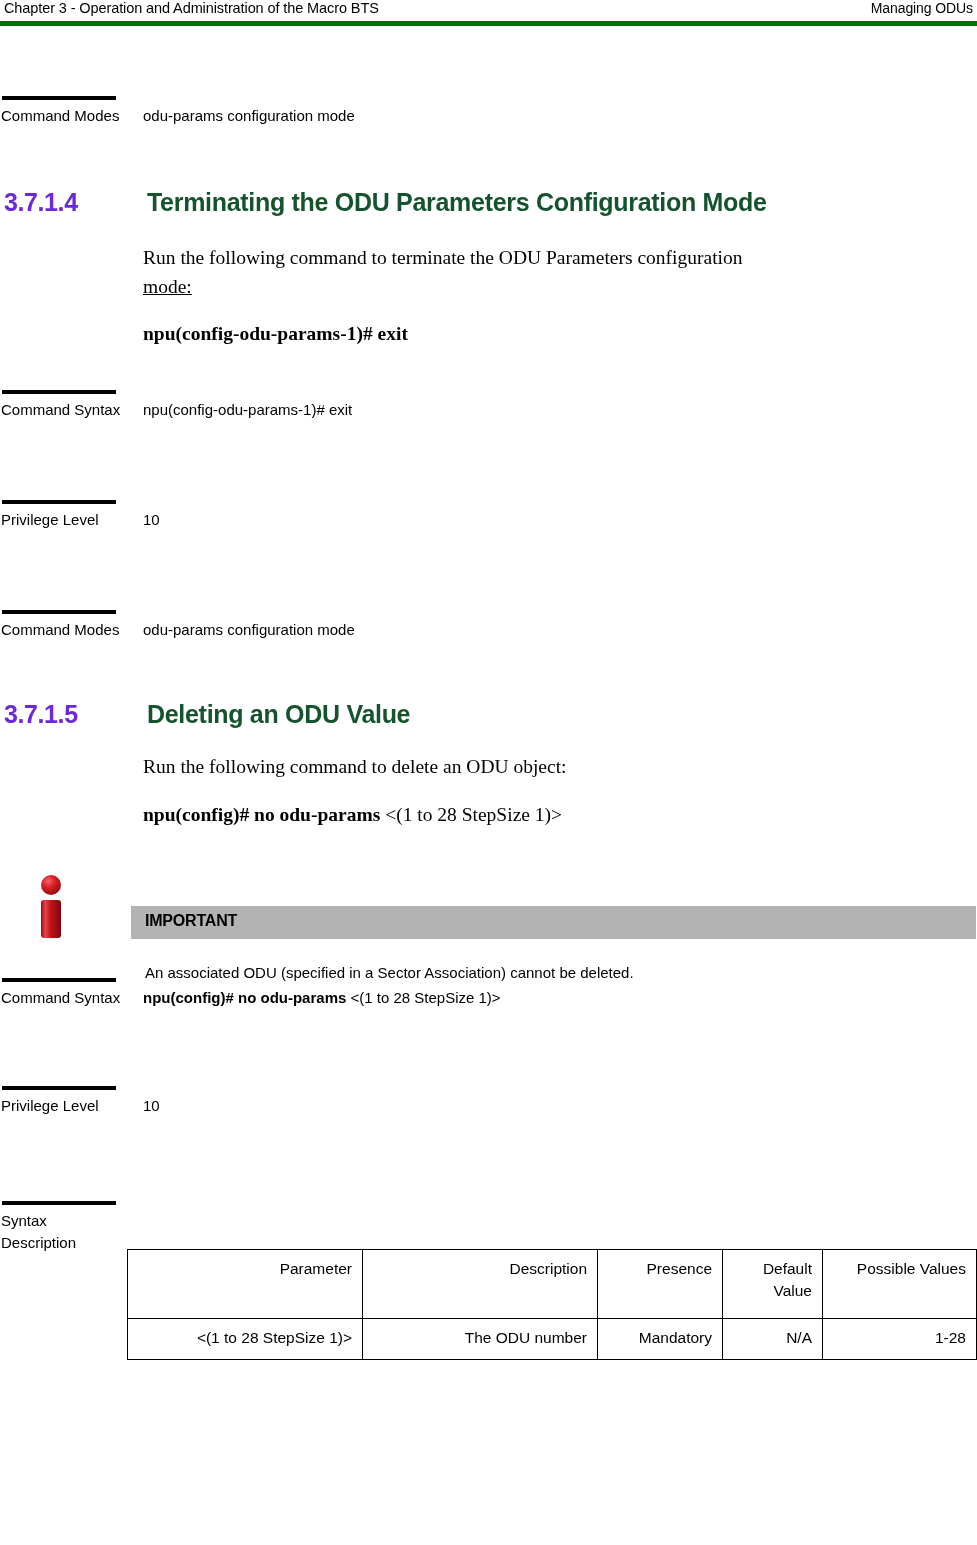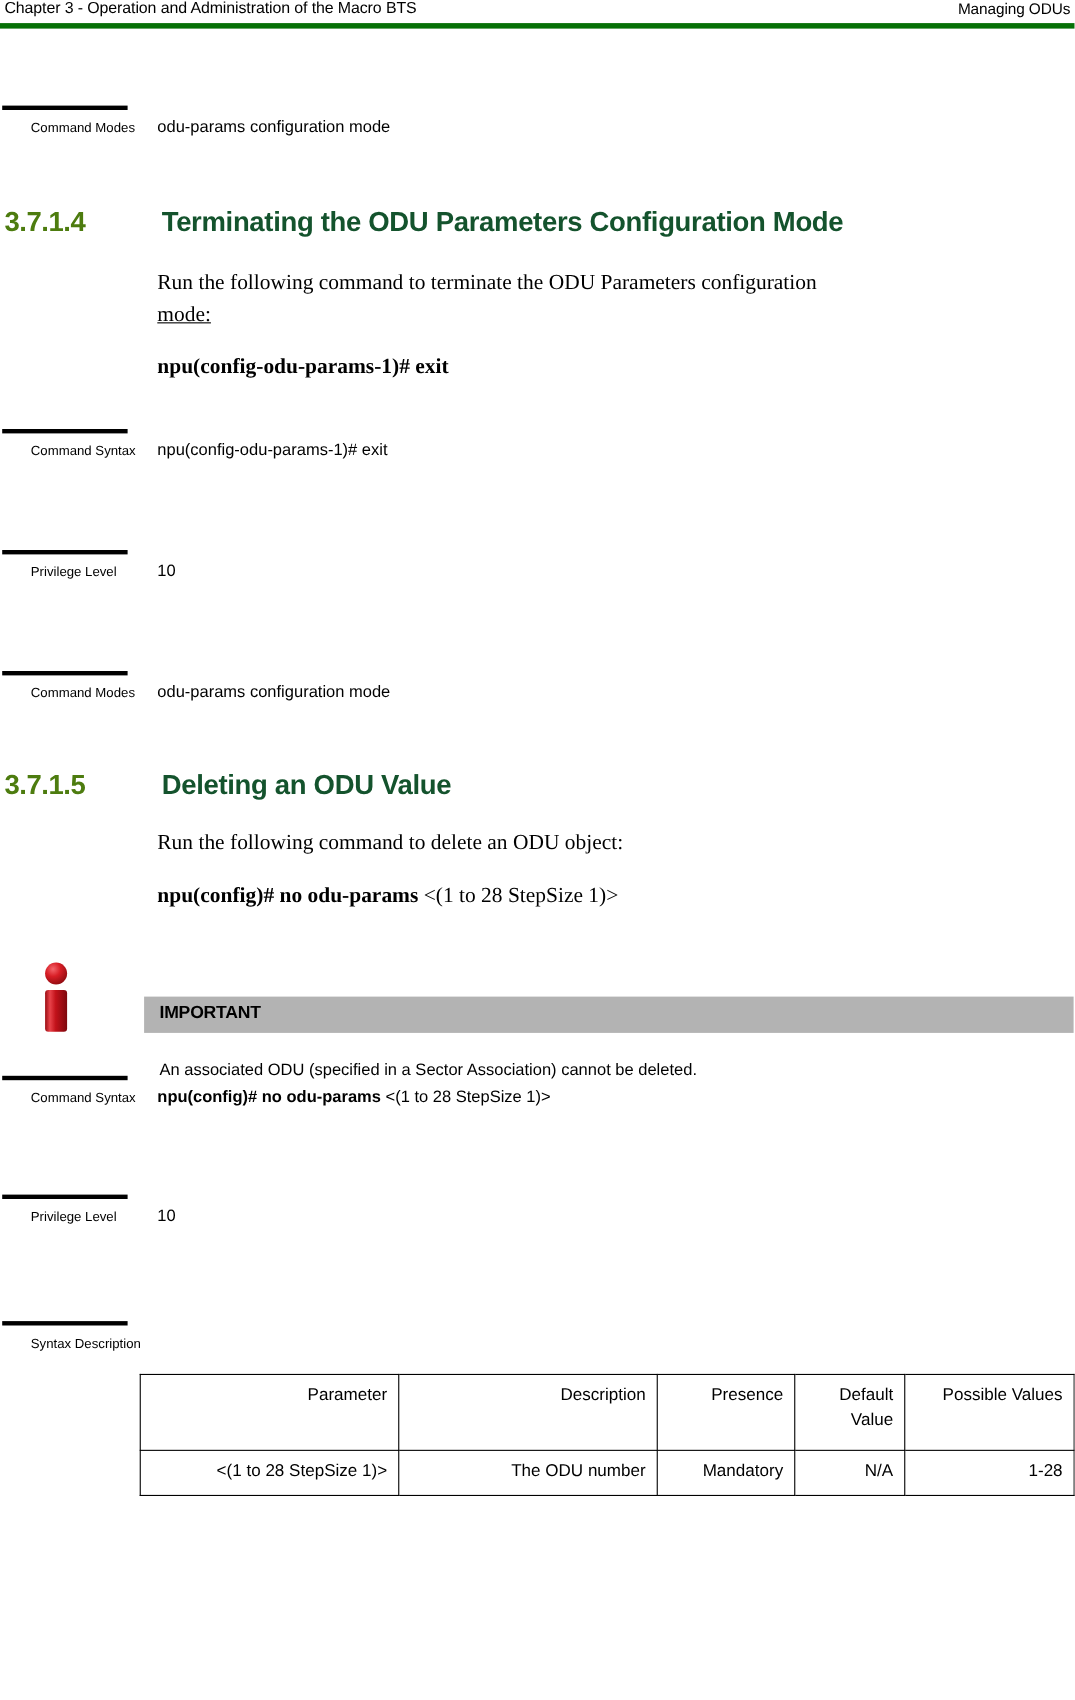--- a/index.html
+++ b/index.html
@@ -49,24 +49,24 @@
   .attr-block { position: absolute; }
   .attr-rule {
     position: absolute;
     left: 2px; top: 0;
     width: 114px;
     height: 4px;
     background: #000000;
   }
   .attr-label {
     position: absolute;
-    left: 28px;
+    left: 1px;
     top: 9px;
     width: 120px;
-    font-size: 12px;
+    font-size: 15px;
     line-height: 22px;
     color: #000000;
   }
   .attr-value {
     position: absolute;
     left: 143px;
     top: 9px;
     font-size: 15px;
     line-height: 22px;
     color: #000000;
@@ -75,21 +75,21 @@
   .attr-value.bold { font-weight: bold; }
   .attr-value .reg { font-weight: normal; }
 
   
   .sec-heading { position: absolute; }
   .sec-num {
     position: absolute;
     left: 0; top: 0;
     font-size: 25px;
     font-weight: bold;
-    color: #4d7c0f;
+    color: #6d28d9;
     letter-spacing: -0.4px;
     white-space: nowrap;
   }
   .sec-title {
     position: absolute;
     left: 143px; top: 0;
     font-size: 25px;
     font-weight: bold;
     color: #14532d;
     letter-spacing: -0.3px;

